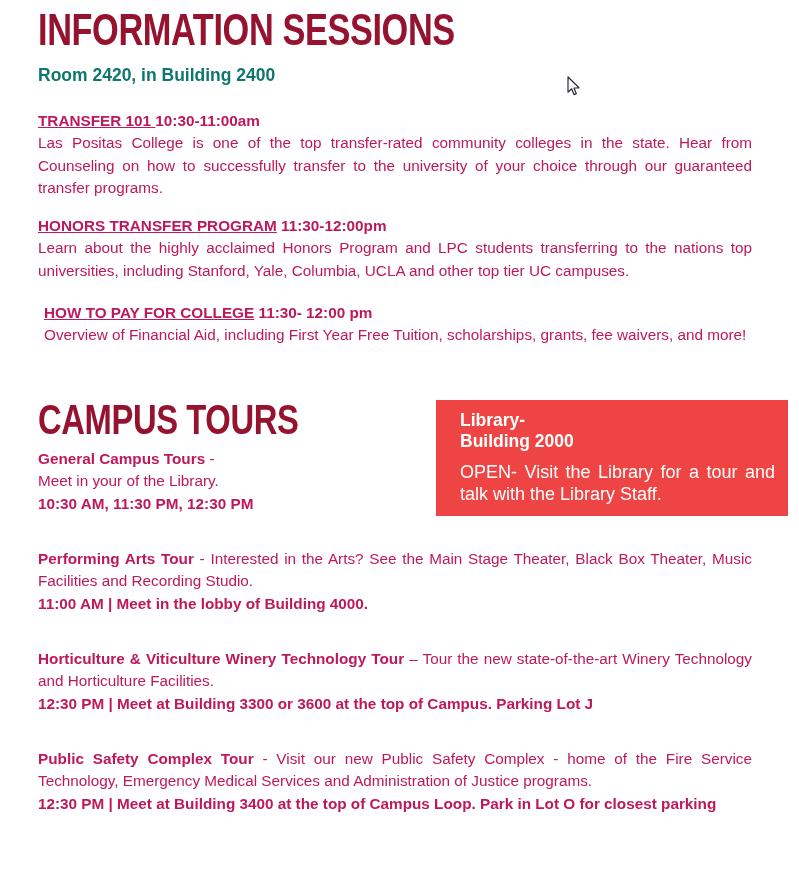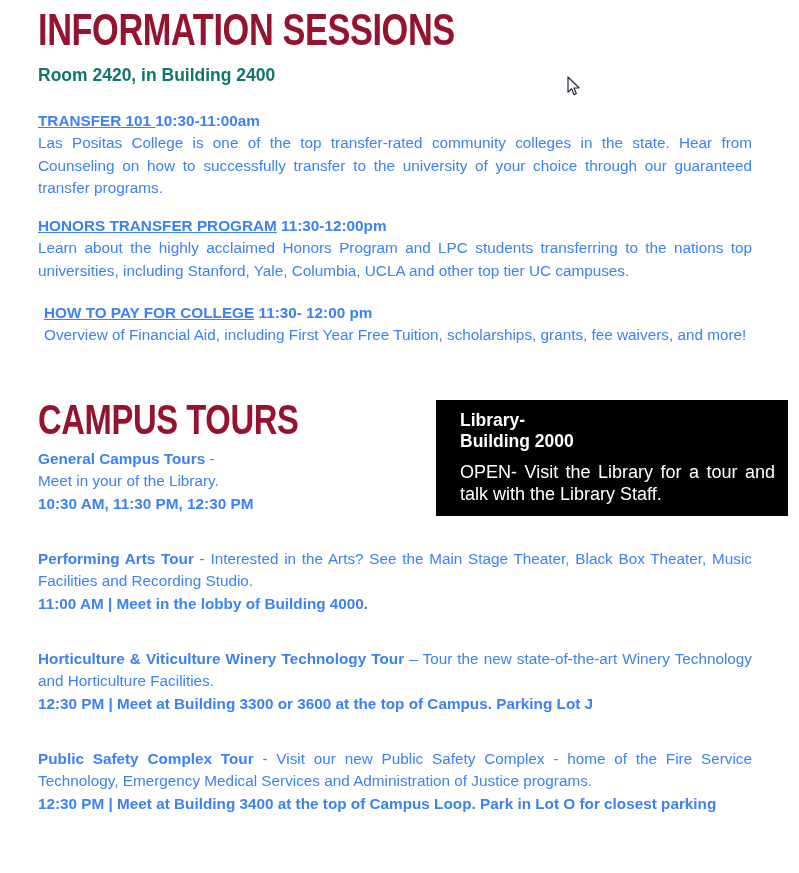--- a/index.html
+++ b/index.html
@@ -66,21 +66,21 @@
     font-size: 42px;
   }
 
   
   .body-block {
     position: absolute;
     font-size: 15.3px;
     line-height: 22.3px;
     text-align: justify;
     text-justify: inter-word;
-    color: #3b82f6;
+    color: #be185d;
   }
   .body-block p { margin: 0; }
 
   .ttl-underline {
     font-weight: bold;
     text-decoration: underline;
   }
   .ttl-bold { font-weight: bold; }
   .lead-bold { font-weight: bold; }
 
@@ -100,21 +100,21 @@
   #tour-horticulture { left: 38px; top: 648px; width: 714px; }
   #tour-publicsafety { left: 38px; top: 748px; width: 714px; }
 
   
   #library-box {
     position: absolute;
     left: 436px;
     top: 400px;
     width: 352px;
     height: 116px;
-    background: #000000;
+    background: #ef4444;
     box-sizing: border-box;
     padding: 10px 13px 8px 24px;
   }
   #library-box .box-title {
     color: #ffffff;
     font-weight: bold;
     font-size: 17.5px;
     line-height: 21px;
     margin: 0;
   }

